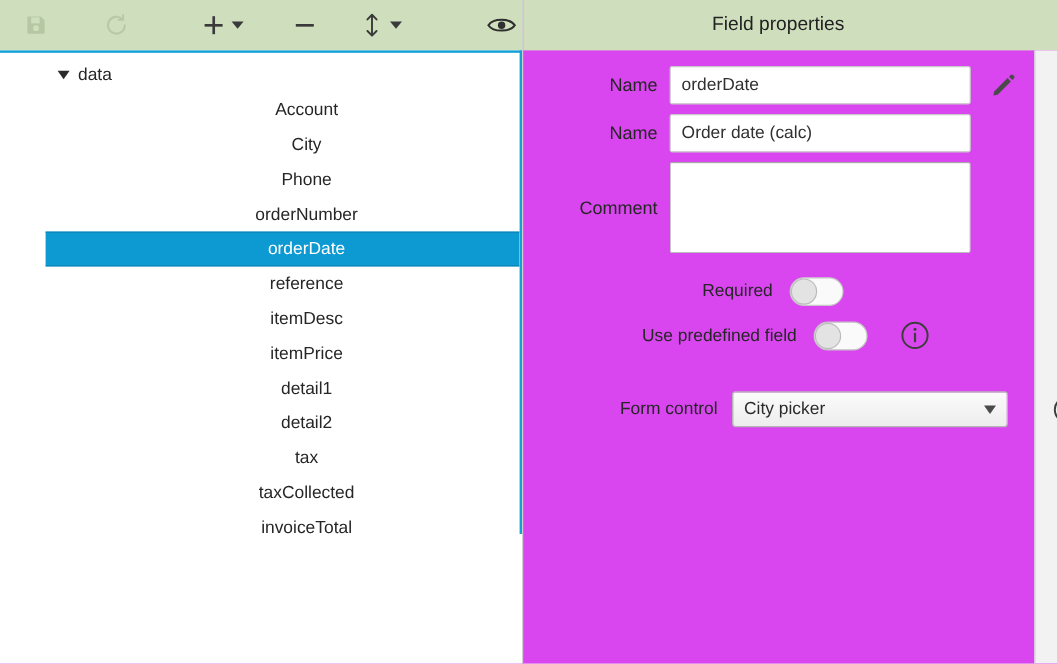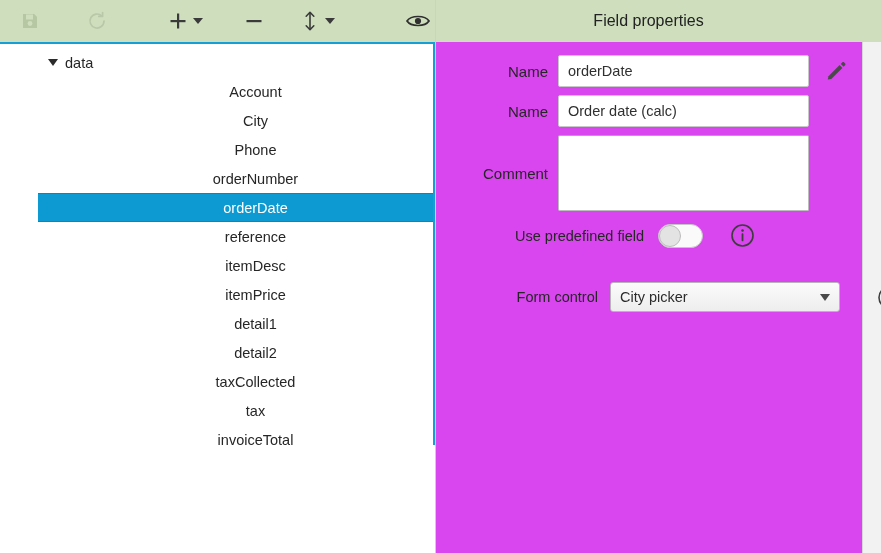--- a/index.html
+++ b/index.html
@@ -394,24 +394,24 @@
         <div class="tree-row child">
           <span>itemPrice</span>
           </div>
         <div class="tree-row child">
           <span>detail1</span>
           </div>
         <div class="tree-row child">
           <span>detail2</span>
           </div>
         <div class="tree-row child">
+          <span>tax</span>
+          </div>
+        <div class="tree-row child">
           <span>taxCollected</span>
-          </div>
-        <div class="tree-row child">
-          <span>tax</span>
           </div>
         <div class="tree-row child">
           <span>invoiceTotal</span>
           </div>
 
       </div>
     </div>
   </div>
 
   <div class="right-pane">
@@ -444,22 +444,29 @@
         <input class="text-input" type="text" value="Order date (calc)" style="">
         <div class="pencil-slot"></div>
       </div>
 
       <div class="row comment">
         <div class="row-label">Comment</div>
         <textarea class="comment-area" style=""></textarea>
         <div class="pencil-slot"></div>
       </div>
 
-
-      <div class="toggle-row" style="margin-top:12px;">
+      <div class="toggle-row" style="margin-top:20px;">
+        <div class="toggle-label">Required</div>
+        <div class="toggle">
+          <div class="knob"></div>
+        </div>
+        <div class="info-slot empty"></div>
+      </div>
+
+      <div class="toggle-row" style="margin-top:12px;margin-left:20px;">
         <div class="toggle-label">Use predefined field</div>
         <div class="toggle">
           <div class="knob"></div>
         </div>
         <div class="info-slot">
           <button class="icon-btn">
             <span>
               <svg width="25" height="25" viewBox="0 0 25 25">
                 <circle cx="12.5" cy="12.5" r="10.5" fill="none" stroke="#3d3d3d" stroke-width="1.6"></circle>
                 <circle cx="12.5" cy="7.4" r="1.25" fill="#3d3d3d"></circle>

